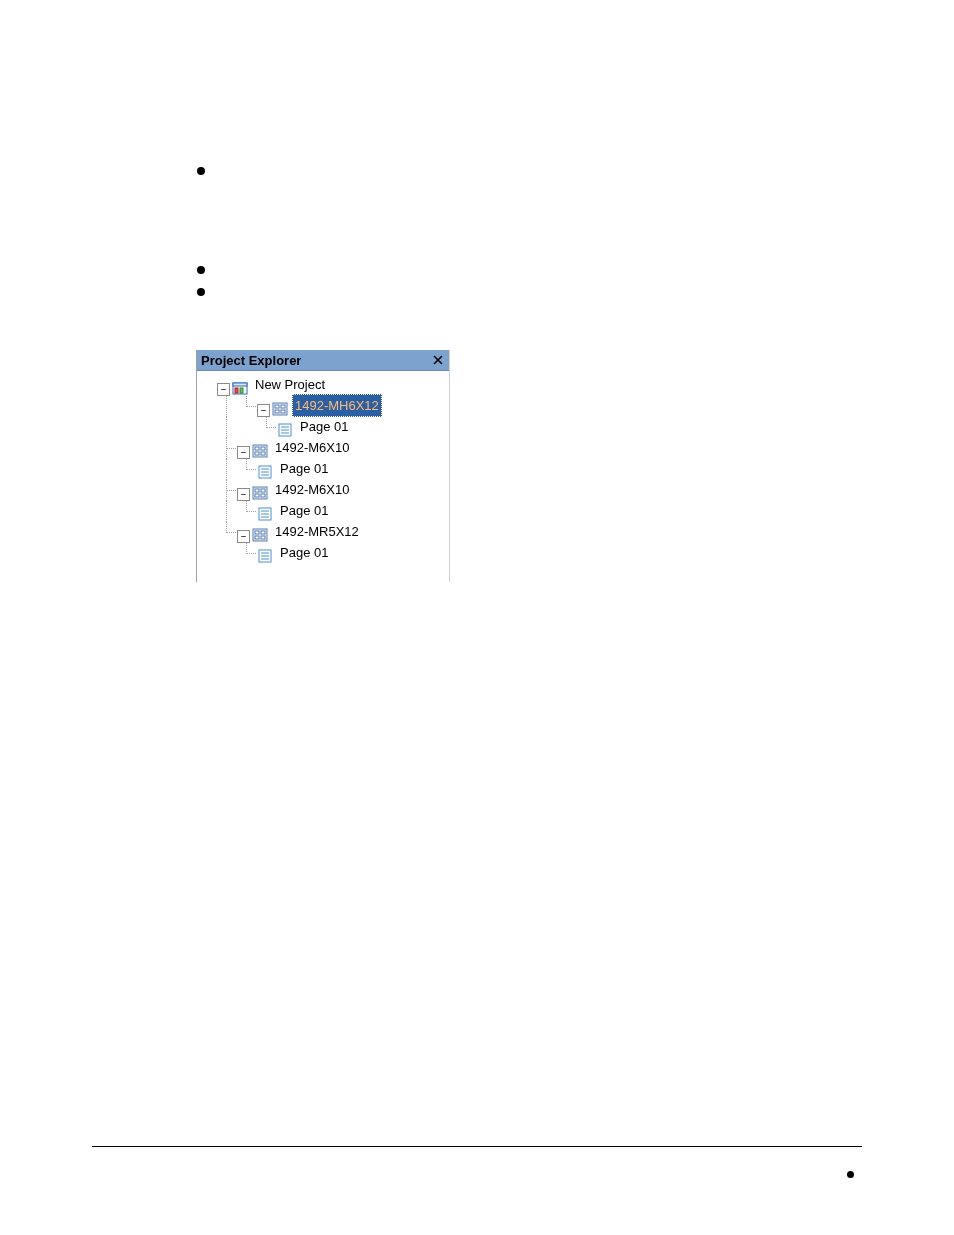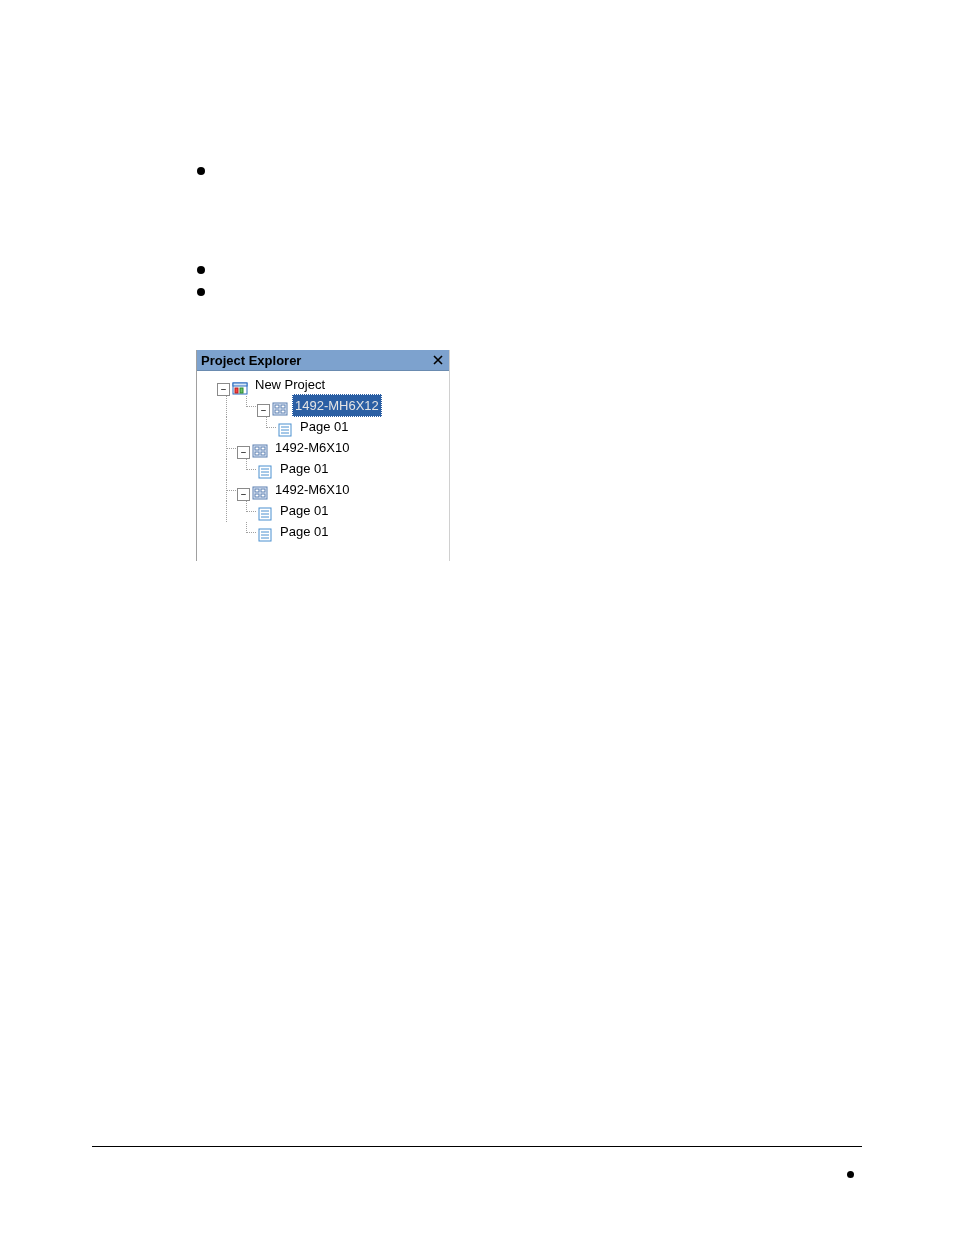--- a/index.html
+++ b/index.html
@@ -116,21 +116,21 @@
   .icon-project svg { width:16px; height:16px; }
   .icon-subproject svg { width:16px; height:16px; }
   .icon-card svg { width:16px; height:16px; }
   .icon-page svg { width:16px; height:16px; }
 
   .label {
     padding: 1px 3px;
   }
   .selected .label {
     background: #2b5fa4;
-    color: #e5e5e5;
+    color: #fdba74;
     border: 1px dotted #ffffff;
     padding: 0 2px;
   }
   .bullet {
     width: 8px;
     height: 8px;
     background: #000;
     border-radius: 50%;
     position: absolute;
   }
@@ -273,20 +273,35 @@
             <line x1="4" y1="5" x2="12" y2="5" stroke="#4a90d0"></line>
             <line x1="4" y1="8" x2="12" y2="8" stroke="#4a90d0"></line>
             <line x1="4" y1="11" x2="12" y2="11" stroke="#4a90d0"></line>
           </svg>
       </span>
       <span class="label">Page 01</span>
     </div>
 
     <div class="row">
       <span class="ind"></span>
+      <span class="ind conn conn-h conn-end"></span>
+      <span class="expander"></span>
+      <span class="icon icon-card">
+        <svg viewBox="0 0 16 16">
+            <rect x="1" y="2" width="14" height="12" fill="#e8effa" stroke="#5a7fb0"></rect>
+            <rect x="3" y="4" width="4" height="3" fill="#fff" stroke="#5a7fb0"></rect>
+            <rect x="9" y="4" width="4" height="3" fill="#fff" stroke="#5a7fb0"></rect>
+            <rect x="3" y="9" width="4" height="3" fill="#fff" stroke="#5a7fb0"></rect>
+            <rect x="9" y="9" width="4" height="3" fill="#fff" stroke="#5a7fb0"></rect>
+          </svg>
+      </span>
+      <span class="label">1492-MR5X12</span>
+    </div>
+    <div class="row">
+      <span class="ind"></span>
       <span class="ind"></span>
       <span class="ind conn conn-h conn-end"></span>
       <span class="icon icon-page">
         <svg viewBox="0 0 16 16">
             <rect x="2" y="2" width="12" height="12" fill="#fff" stroke="#4a90d0"></rect>
             <line x1="4" y1="5" x2="12" y2="5" stroke="#4a90d0"></line>
             <line x1="4" y1="8" x2="12" y2="8" stroke="#4a90d0"></line>
             <line x1="4" y1="11" x2="12" y2="11" stroke="#4a90d0"></line>
           </svg>
       </span>

